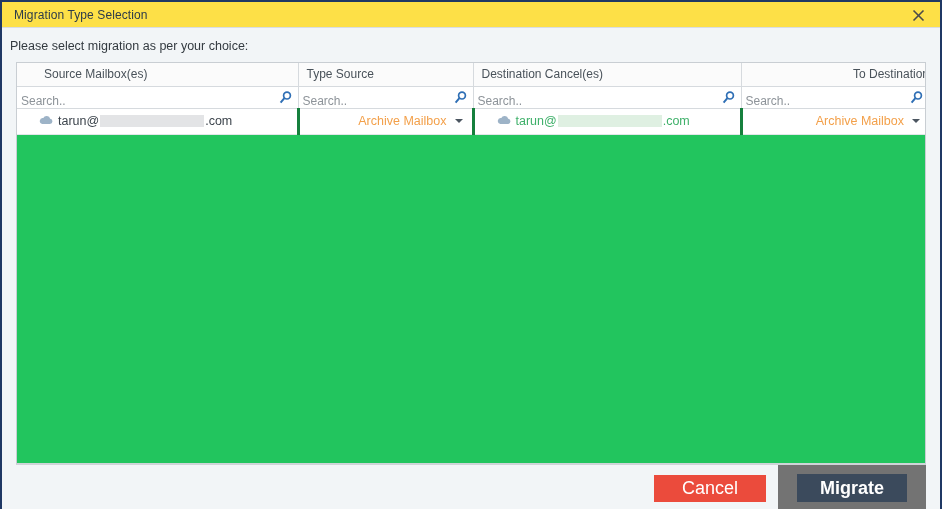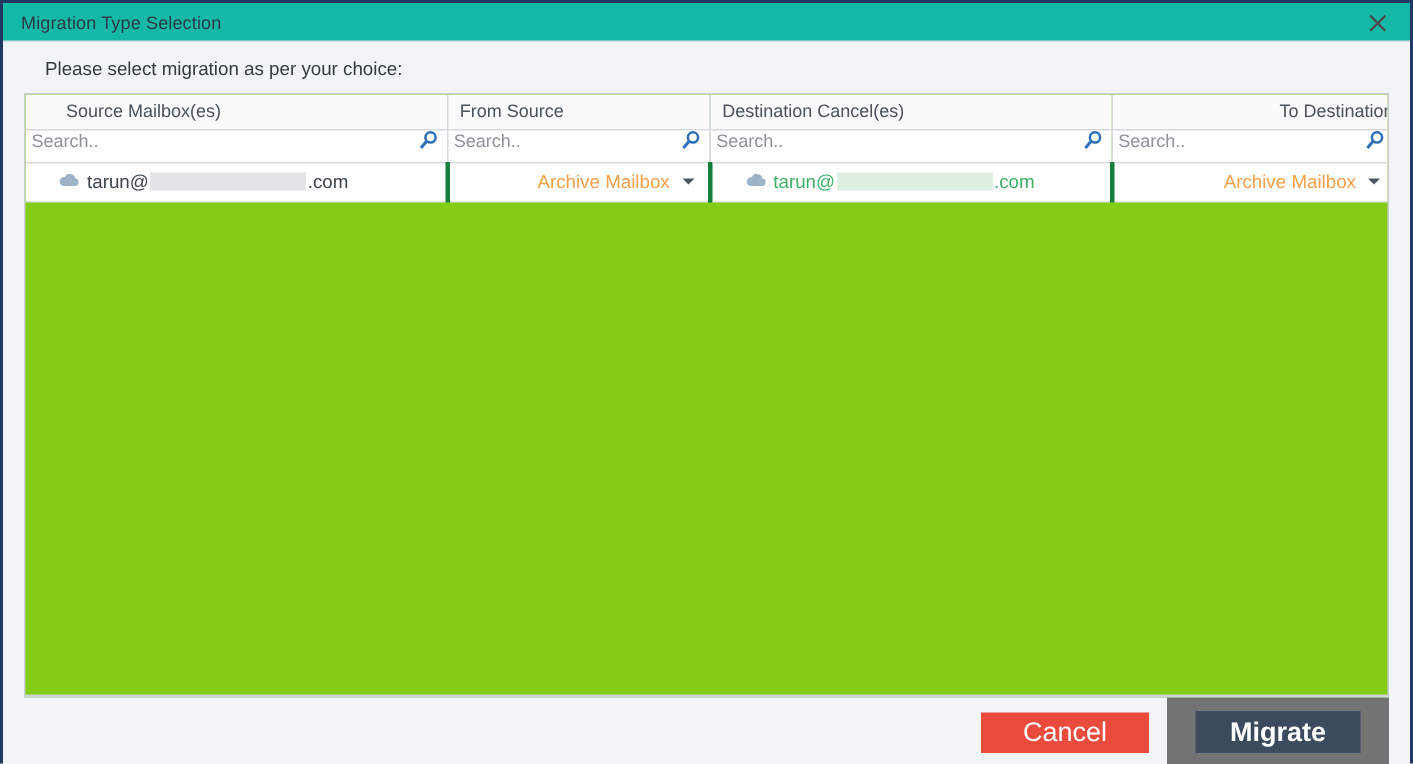--- a/index.html
+++ b/index.html
@@ -24,21 +24,21 @@
     border: 2px solid #1f3864;
     background: #f2f5f7;
     display: flex;
     flex-direction: column;
   }
 
   
   .titlebar {
     height: 26px;
     min-height: 26px;
-    background: #14b8a6;
+    background: #fde047;
     border-bottom: 1px solid #d9dde2;
     display: flex;
     align-items: center;
     padding: 0 0 0 12px;
     box-sizing: border-box;
     position: relative;
   }
   .title-text {
     font-size: 12px;
     color: #2b3a4a;
@@ -60,27 +60,27 @@
   .content {
     flex: 1 1 auto;
     display: flex;
     flex-direction: column;
     padding: 0;
     background: #f2f5f7;
   }
   .instruction {
     font-size: 12.5px;
     color: #333a40;
-    padding: 11px 0 9px 28px;
+    padding: 11px 0 9px 8px;
   }
 
   
   .grid-wrap {
     margin: 0 14px 0 14px;
-    background: #84cc16;
+    background: #22c55e;
     border: 1px solid #c9ced3;
     border-bottom: 2px solid #cfd4d8;
     height: 403px;
     box-sizing: border-box;
     overflow: hidden;
     position: relative;
   }
   table.grid {
     width: 100%;
     border-collapse: collapse;
@@ -114,21 +114,21 @@
     border-bottom: 1px solid #d6dade;
     border-right: 1px solid #d6dade;
     height: 22px;
     padding: 0;
     box-sizing: border-box;
     vertical-align: middle;
   }
   .grid tr.search-row td:last-child { border-right: none; }
   .search-cell {
     display: flex;
-    align-items: flex-start;
+    align-items: flex-end;
     height: 21px;
     padding: 0 6px 0 4px;
     box-sizing: border-box;
   }
   .search-cell input {
     flex: 1 1 auto;
     border: none;
     outline: none;
     background: transparent;
     font-family: "Liberation Sans", sans-serif;
@@ -257,21 +257,21 @@
       <table class="grid">
         <colgroup>
           <col class="c-src">
             <col class="c-from">
             <col class="c-dest">
             <col class="c-to">
         </colgroup>
         <thead>
           <tr>
             <th class="indent">Source Mailbox(es)</th>
-            <th>From Source</th>
+            <th>Type Source</th>
             <th>Destination Cancel(es)</th>
             <th>To Destination</th>
           </tr>
         </thead>
         <tbody>
 
           <tr class="search-row">
             <td>
               <div class="search-cell">
                 <input type="text" placeholder="Search.." style="">

